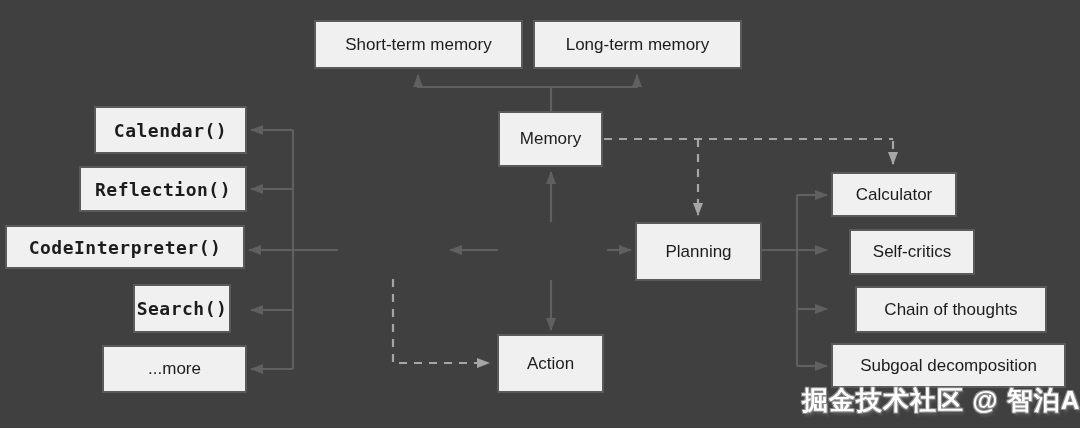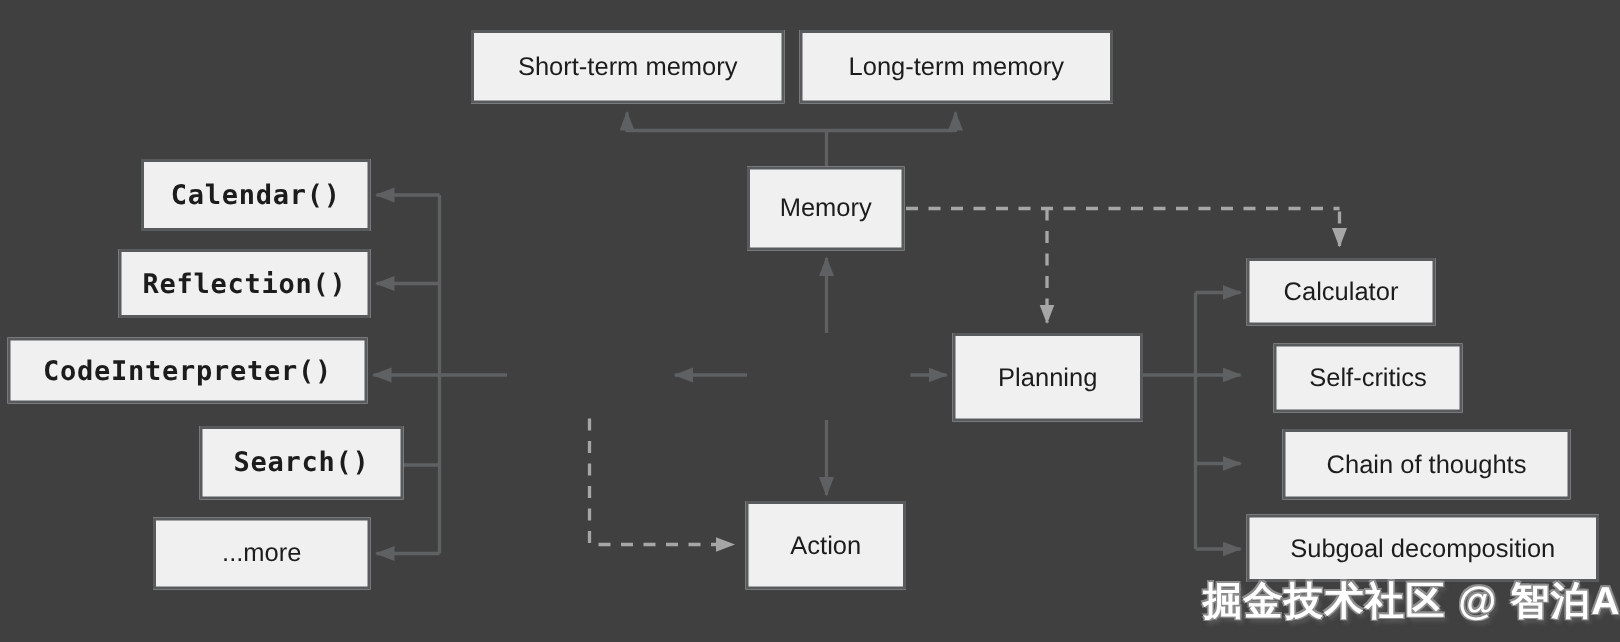--- a/index.html
+++ b/index.html
@@ -46,21 +46,21 @@
   .long-term {left:533px;top:20px;width:209px;height:49px;}
   
   .memory  {left:498px;top:111px;width:105px;height:56px;}
   .agent   {left:498px;top:222px;width:109px;height:58px;}
   .action  {left:497px;top:334px;width:107px;height:59px;}
   
   .tools      {left:338px;top:221px;width:108px;height:57px;}
   .calendar   {left:94px; top:106px;width:153px;height:48px;}
   .calculator {left:79px; top:166px;width:168px;height:46px;}
   .codeinterp {left:5px;  top:225px;width:240px;height:44px;}
-  .search     {left:133px;top:284px;width:136px;height:49px;}
+  .search     {left:133px;top:284px;width:98px;height:49px;}
   .more       {left:102px;top:345px;width:145px;height:48px;}
   
   .planning   {left:635px;top:222px;width:127px;height:59px;}
   .reflection {left:831px;top:172px;width:126px;height:45px;}
   .selfcritics{left:831px;top:229px;width:126px;height:46px;margin-left:18px;}
   .chain      {left:831px;top:286px;width:192px;height:47px;margin-left:24px;}
   .subgoal    {left:831px;top:343px;width:235px;height:45px;}
   
   .watermark{
     position:absolute;

